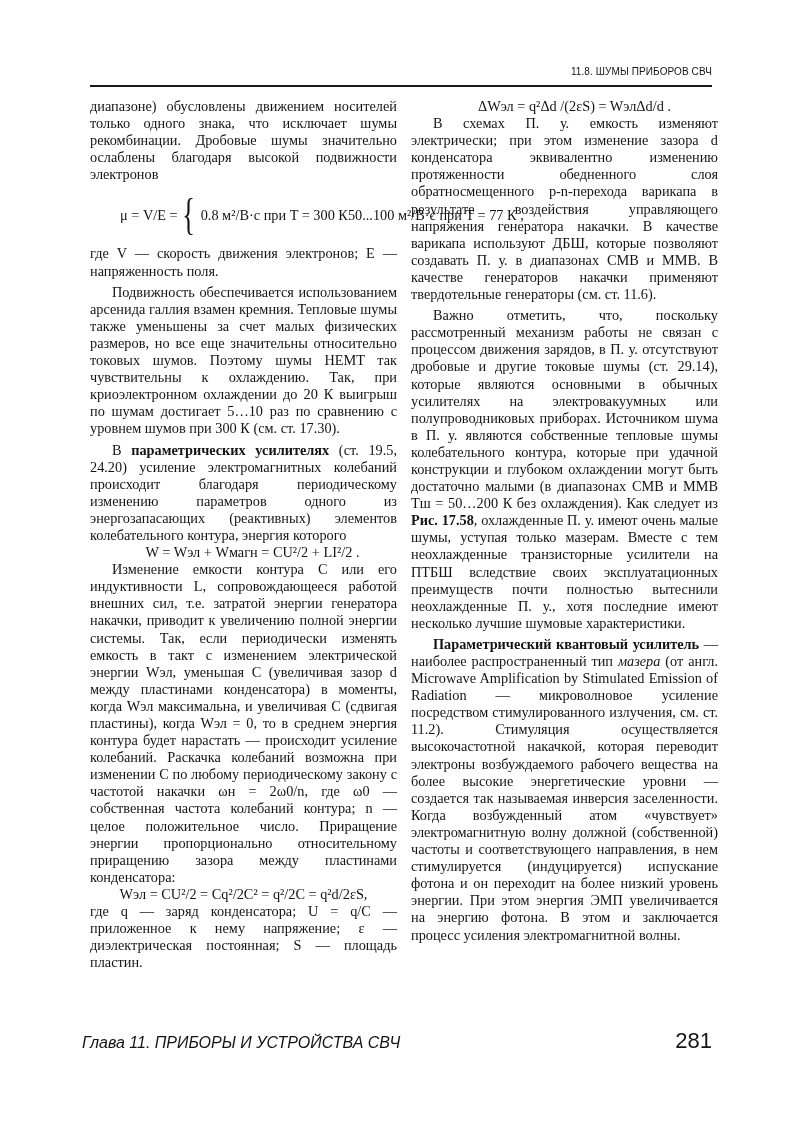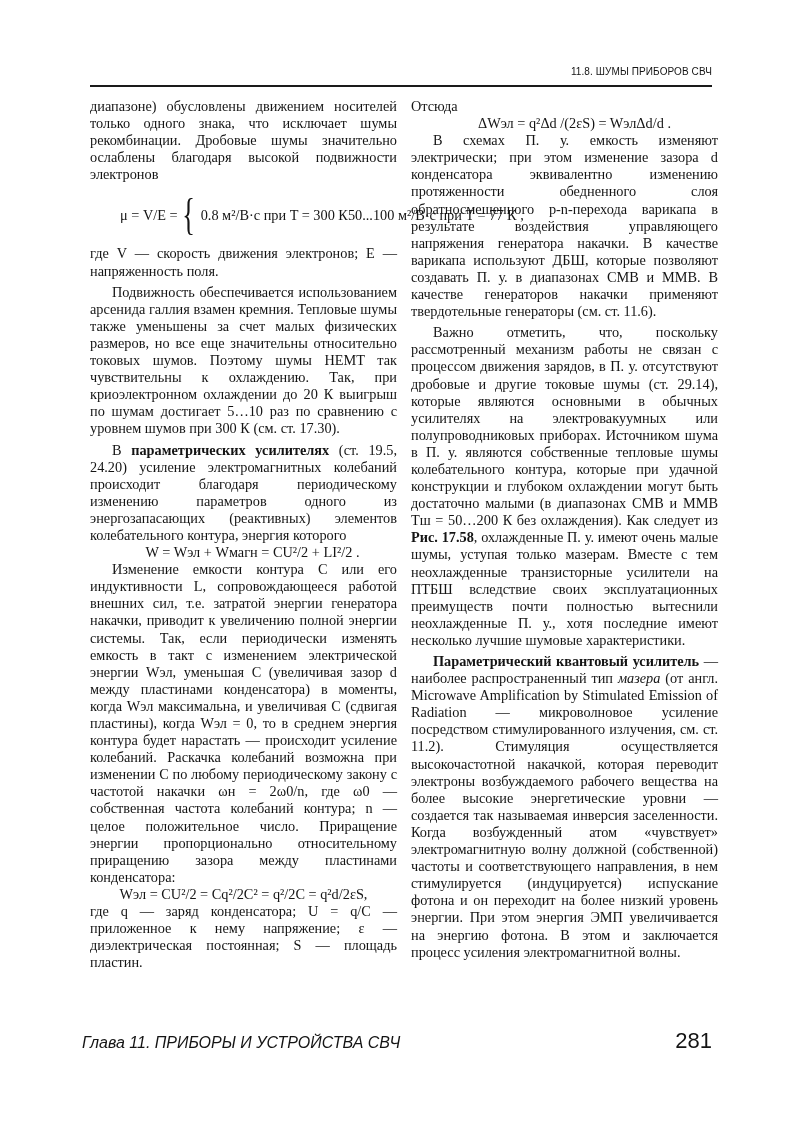--- a/index.html
+++ b/index.html
@@ -47,21 +47,20 @@
   <p>где V — скорость движения электронов; E — напряженность поля.</p>
   <p class="ind sp">Подвижность обеспечивается использованием арсенида галлия взамен кремния. Тепловые шумы также уменьшены за счет малых физических размеров, но все еще значительны относительно токовых шумов. Поэтому шумы HEMT так чувствительны к охлаждению. Так, при криоэлектронном охлаждении до 20 К выигрыш по шумам достигает 5…10 раз по сравнению с уровнем шумов при 300 К (см. ст. 17.30).</p>
   <p class="ind sp"><span>В </span><b>параметрических усилителях</b><span> (ст. 19.5, 24.20) усиление электромагнитных колебаний происходит благодаря периодическому изменению параметров одного из энергозапасающих (реактивных) элементов колебательного контура, энергия которого</span></p>
   <p class="formula f-w">W = Wэл + Wмагн = CU²/2 + LI²/2 .</p>
   <p class="ind">Изменение емкости контура C или его индуктивности L, сопровождающееся работой внешних сил, т.е. затратой энергии генератора накачки, приводит к увеличению полной энергии системы. Так, если периодически изменять емкость в такт с изменением электрической энергии Wэл, уменьшая C (увеличивая зазор d между пластинами конденсатора) в моменты, когда Wэл максимальна, и увеличивая C (сдвигая пластины), когда Wэл = 0, то в среднем энергия контура будет нарастать — происходит усиление колебаний. Раскачка колебаний возможна при изменении C по любому периодическому закону с частотой накачки ωн = 2ω0/n, где ω0 — собственная частота колебаний контура; n — целое положительное число. Приращение энергии пропорционально относительному приращению зазора между пластинами конденсатора:</p>
   <p class="formula f-wel">Wэл = CU²/2 = Cq²/2C² = q²/2C = q²d/2εS,</p>
   <p>где q — заряд конденсатора; U = q/C — приложенное к нему напряжение; ε — диэлектрическая постоянная; S — площадь пластин.</p>
 </div>
 
 <div class="col right">
-  <p>Отсюда</p>
   <p class="formula f-dw">ΔWэл = q²Δd /(2εS) = WэлΔd/d .</p>
   <p class="ind">В схемах П. у. емкость изменяют электрически; при этом изменение зазора d конденсатора эквивалентно изменению протяженности обедненного слоя обратносмещенного p-n-перехода варикапа в результате воздействия управляющего напряжения генератора накачки. В качестве варикапа используют ДБШ, которые позволяют создавать П. у. в диапазонах СМВ и ММВ. В качестве генераторов накачки применяют твердотельные генераторы (см. ст. 11.6).</p>
   <p class="ind sp"><span>Важно отметить, что, поскольку рассмотренный механизм работы не связан с процессом движения зарядов, в П. у. отсутствуют дробовые и другие токовые шумы (ст. 29.14), которые являются основными в обычных усилителях на электровакуумных или полупроводниковых приборах. Источником шума в П. у. являются собственные тепловые шумы колебательного контура, которые при удачной конструкции и глубоком охлаждении могут быть достаточно малыми (в диапазонах СМВ и ММВ Tш = 50…200 К без охлаждения). Как следует из </span><b>Рис. 17.58</b><span>, охлажденные П. у. имеют очень малые шумы, уступая только мазерам. Вместе с тем неохлажденные транзисторные усилители на ПТБШ вследствие своих эксплуатационных преимуществ почти полностью вытеснили неохлажденные П. у., хотя последние имеют несколько лучшие шумовые характеристики.</span></p>
   <p class="ind sp"><b>Параметрический квантовый усилитель</b><span> — наиболее распространенный тип </span><i>мазера</i><span> (от англ. Microwave Amplification by Stimulated Emission of Radiation — микроволновое усиление посредством стимулированного излучения, см. ст. 11.2). Стимуляция осуществляется высокочастотной накачкой, которая переводит электроны возбуждаемого рабочего вещества на более высокие энергетические уровни — создается так называемая инверсия заселенности. Когда возбужденный атом «чувствует» электромагнитную волну должной (собственной) частоты и соответствующего направления, в нем стимулируется (индуцируется) испускание фотона и он переходит на более низкий уровень энергии. При этом энергия ЭМП увеличивается на энергию фотона. В этом и заключается процесс усиления электромагнитной волны.</span></p>
 </div>
 
 <div class="footer-left">Глава 11. ПРИБОРЫ И УСТРОЙСТВА СВЧ</div>
 <div class="footer-page">281</div>
 
 </body></html>

